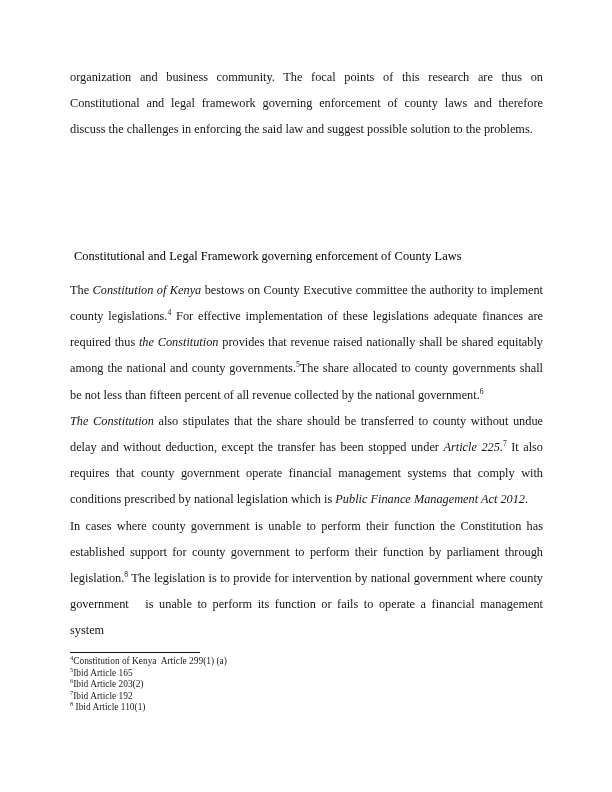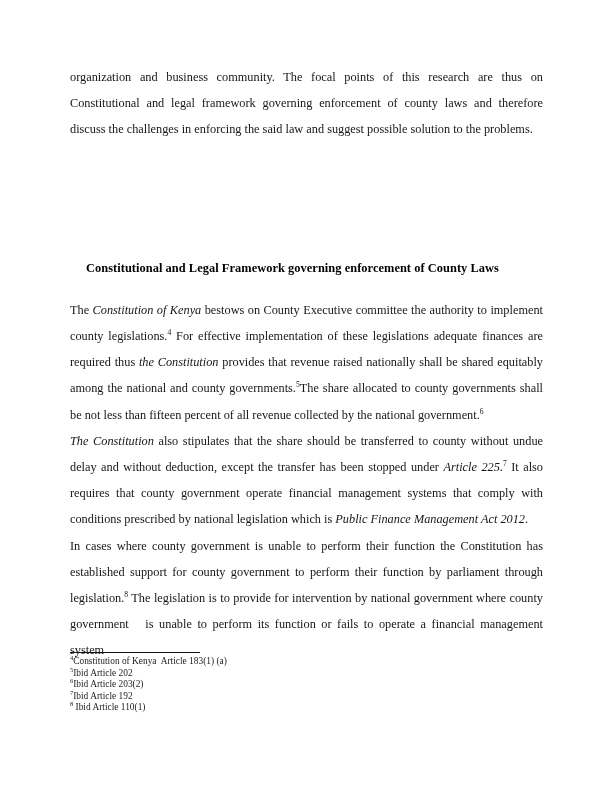--- a/index.html
+++ b/index.html
@@ -45,23 +45,23 @@
     margin-bottom: 0;
   }
 
   .spacer-large {
     height: 96px;
   }
 
   .heading {
     font-size: 12.4px;
     line-height: 26.2px;
-    font-weight: bold;
+    font-weight: normal;
     text-align: left;
-    margin: 16px;
+    margin: 4px;
     color: #000000;
     letter-spacing: 0.05px;
   }
 
   .heading + .heading {
     margin-top: 0;
   }
 
   .after-heading {
     margin-top: 8px;
@@ -133,21 +133,21 @@
 
     <p class="para"><em>The Constitution</em><span> also stipulates that the share should be transferred to county without undue delay and without deduction, except the transfer has been stopped under </span><em>Article 225</em><span>.</span><sup>7</sup><span> It also requires that county government operate financial management systems that comply with conditions prescribed by national legislation which is </span><em>Public Finance Management Act 2012</em><span>.</span></p>
 
     <p class="para"><span>In cases where county government is unable to perform their function the Constitution has established support for county government to perform their function by parliament through legislation.</span><sup>8</sup><span> The legislation is to provide for intervention by national government where county government</span><span class="wide-space">   </span><span>is unable to perform its function or fails to operate a financial management system</span></p>
 
   </div>
 
   <div class="footnotes">
     <div class="fn-rule"></div>
     <div class="fn-list">
-      <div class="fn-item"><sup>4</sup><span>Constitution of Kenya  Article 183(1) (a)</span></div>
-      <div class="fn-item"><sup>5</sup><span>Ibid Article 202</span></div>
+      <div class="fn-item"><sup>4</sup><span>Constitution of Kenya  Article 299(1) (a)</span></div>
+      <div class="fn-item"><sup>5</sup><span>Ibid Article 165</span></div>
       <div class="fn-item"><sup>6</sup><span>Ibid Article 203(2)</span></div>
       <div class="fn-item"><sup>7</sup><span>Ibid Article 192</span></div>
       <div class="fn-item"><sup>8</sup><span> Ibid Article 110(1)</span></div>
     </div>
   </div>
 
 </div>
 
 </body></html>

